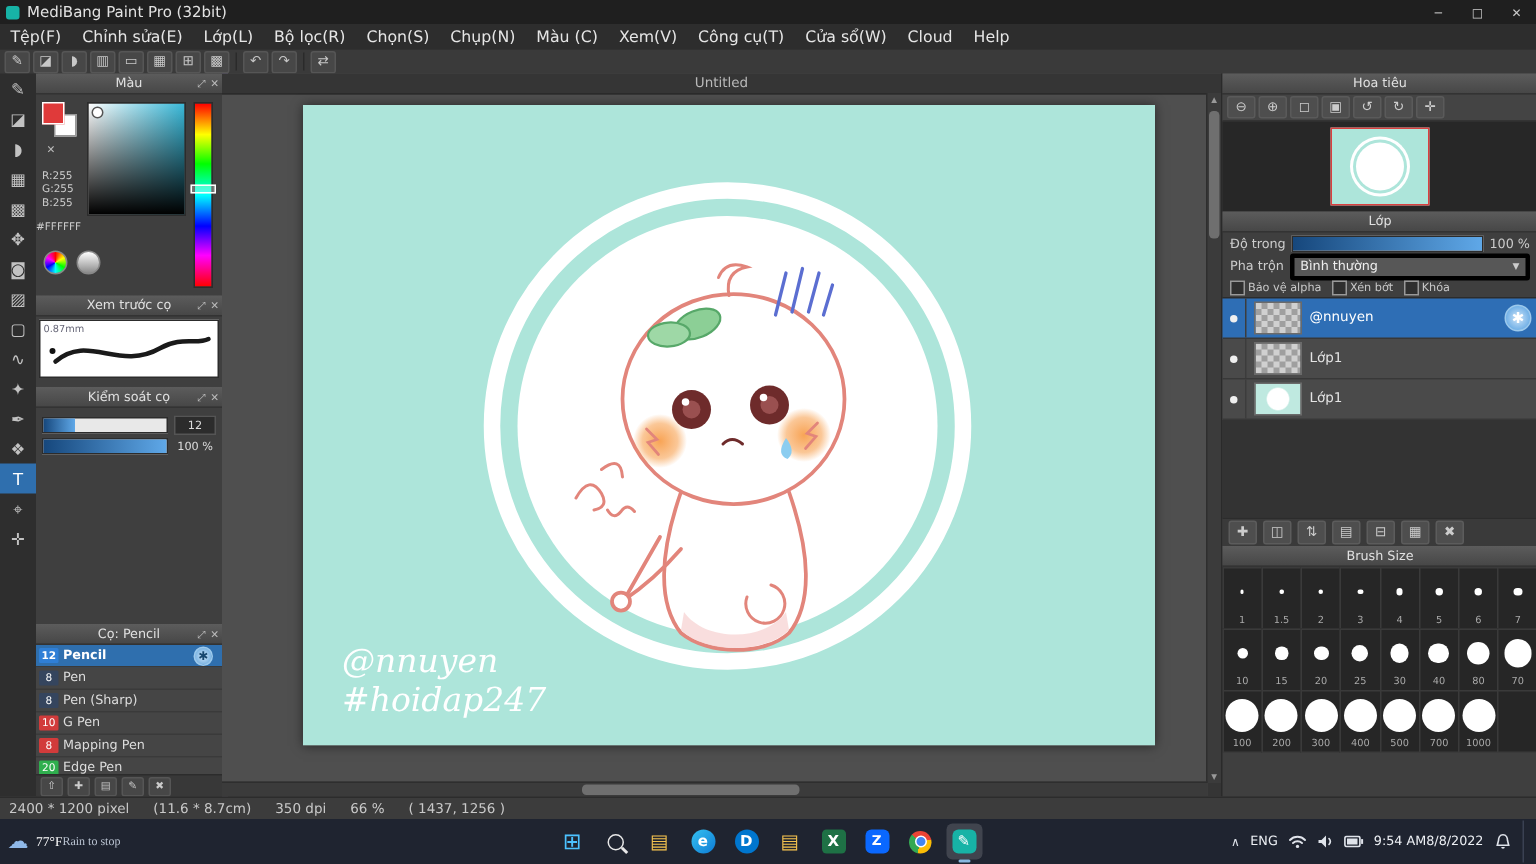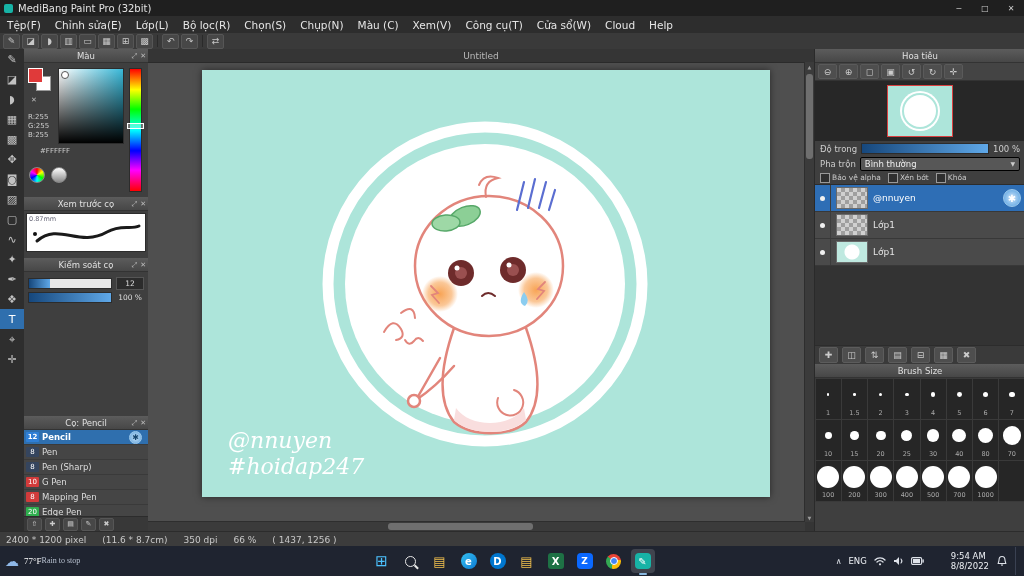--- a/index.html
+++ b/index.html
@@ -30,21 +30,21 @@
   .fg-swatch{position:absolute;left:4px;top:5px;width:13px;height:13px;background:#e03a3a;border:1px solid #fff;z-index:2;}
   .bg-swatch{position:absolute;left:12px;top:13px;width:13px;height:13px;background:#fff;border:1px solid #999;}
   .swap-x{position:absolute;left:7px;top:33px;font-size:7px;color:#bbb;}
   .sat-box{position:absolute;left:34px;top:5px;width:64px;height:74px;border:1px solid #2c2c2c;
     background:linear-gradient(to top,#000,rgba(0,0,0,0)),linear-gradient(to right,#fff,#39b9d9);}
   .sat-marker{position:absolute;left:37px;top:8px;width:6px;height:6px;border:1px solid #555;border-radius:50%;background:#fff;}
   .hue-bar{position:absolute;left:105px;top:5px;width:11px;height:122px;border:1px solid #2c2c2c;
     background:linear-gradient(#f00,#ff0 17%,#0f0 33%,#0ff 50%,#00f 67%,#f0f 83%,#f00);}
   .hue-marker{position:absolute;left:103px;top:60px;width:15px;height:4px;border:1px solid #fff;background:rgba(255,255,255,.3);}
   .rgb-lines{position:absolute;left:4px;top:50px;font-size:7px;line-height:9px;color:#ccc;}
-  .hex-line{position:absolute;left:16px;top:84px;font-size:7px;color:#ccc;}
+  .hex-line{position:absolute;left:0;top:84px;font-size:7px;color:#ccc;}
   .pal-circles{position:absolute;left:5px;top:104px;display:flex;gap:6px;}
   .pal-c{width:14px;height:14px;border-radius:50%;border:1px solid #888;}
   .pal-c.c1{background:conic-gradient(#f00,#ff0,#0f0,#0ff,#00f,#f0f,#f00);}
   .pal-c.c2{background:linear-gradient(#fff,#8a8a8a);}
   
   .preview-body{height:43px;flex:none;padding:2px;}
   .preview-box{position:relative;background:#fff;height:37px;border:1px solid #2c2c2c;}
   .preview-size{position:absolute;left:2px;top:1px;font-size:6.5px;color:#667;}
   .preview-dot{position:absolute;left:6px;top:18px;width:4px;height:4px;background:#111;border-radius:50%;}
   
@@ -80,21 +80,21 @@
   .corner{position:absolute;right:0;bottom:0;width:9px;height:9px;background:#353535;}
   
   .rightpanels{position:absolute;left:814px;top:0;width:210px;height:100%;background:#3f3f3f;border-left:1px solid #2a2a2a;display:flex;flex-direction:column;}
   .nav-tools{height:17px;flex:none;background:#444;display:flex;align-items:center;gap:2px;padding:0 3px;border-bottom:1px solid #333;}
   .nav-btn{width:17px;height:13px;background:#4e4e4e;border:1px solid #5a5a5a;border-radius:2px;color:#ccc;font-size:9px;display:flex;align-items:center;justify-content:center;}
   .nav-thumb-area{height:60px;flex:none;background:#272727;display:flex;align-items:center;justify-content:center;}
   .nav-thumb{width:64px;height:50px;background:#ade5da;border:1px solid #d94040;position:relative;}
   .nav-thumb::after{content:"";position:absolute;left:50%;top:50%;width:32px;height:32px;margin:-16px 0 0 -16px;border-radius:50%;background:#fff;box-shadow:0 0 0 2px #ade5da,0 0 0 4px #fff;}
   .layerspanel{height:223px;flex:none;display:flex;flex-direction:column;}
   .lay-row{height:15px;flex:none;display:flex;align-items:center;gap:4px;padding:0 5px;font-size:8.5px;color:#ccc;}
-  .blend-select{flex:1;height:12px;background:#575757;border:1px solid #000000;border-radius:2px;display:flex;align-items:center;padding:0 4px;font-size:8.5px;color:#eee;text-align:center;}
+  .blend-select{flex:1;height:12px;background:#575757;border:3px solid #000000;border-radius:2px;display:flex;align-items:center;padding:0 4px;font-size:8.5px;color:#eee;text-align:center;}
   .blend-arrow{margin-left:auto;font-size:6px;color:#ccc;}
   .chk-row{height:13px;flex:none;display:flex;align-items:center;gap:7px;padding:0 5px;font-size:7.5px;color:#c8c8c8;}
   .chk{display:flex;align-items:center;}
   .chk .box{width:8px;height:8px;border:1px solid #999;background:#2f2f2f;margin-right:2px;flex:none;}
   .layer-list{flex:none;background:#333;border-top:1px solid #2c2c2c;}
   .layer-row{height:26px;display:flex;align-items:center;background:#4a4a4a;border-bottom:1px solid #383838;font-size:9px;color:#e4e4e4;}
   .layer-row.sel{background:#2e6eb5;color:#fff;}
   .eye-col{width:15px;height:100%;display:flex;align-items:center;justify-content:center;border-right:1px solid #3c3c3c;flex:none;}
   .eye-dot{width:5px;height:5px;background:#f0f0f0;border-radius:50%;}
   .layer-thumb{width:30px;height:20px;margin:0 5px;border:1px solid #6a6a6a;background:#fff;flex:none;}
@@ -132,21 +132,21 @@
   .i-edge .glyph{width:16px;height:16px;border-radius:50%;background:linear-gradient(135deg,#35c1f1,#0d7bd4);color:#fff;font-size:10px;font-weight:bold;}
   .i-dell .glyph{width:16px;height:16px;border-radius:50%;background:#0076ce;color:#fff;font-size:10px;font-weight:bold;}
   .i-excel .glyph{width:16px;height:16px;border-radius:3px;background:#1e7145;color:#fff;font-size:10px;font-weight:bold;}
   .i-zalo .glyph{width:16px;height:16px;border-radius:4px;background:#0a68ff;color:#fff;font-size:9px;font-weight:bold;}
   .i-chrome .glyph{width:15px;height:15px;border-radius:50%;background:conic-gradient(from -45deg,#ea4335 0 120deg,#fbbc05 0 240deg,#34a853 0 360deg);position:relative;font-size:0;}
   .i-chrome .glyph::after{content:"";position:absolute;inset:3.5px;background:#4285f4;border:1.5px solid #fff;border-radius:50%;}
   .i-medibang .glyph{width:16px;height:16px;border-radius:4px;background:#17b3a6;color:#fff;font-size:10px;}
   .tray{position:absolute;right:5px;display:flex;align-items:center;gap:7px;}
   .chev{font-size:8px;color:#dfe3ea;}
   .lang{font-size:8.5px;color:#eef1f5;}
-  .clock{display:flex;flex-direction:column;align-items:flex-start;line-height:10px;margin-left:20px;}
+  .clock{display:flex;align-items:flex-end;line-height:10px;}
   .t-time,.t-date{font-size:8.5px;color:#eef1f5;}
   .desk-sliver{width:3px;height:28px;border-left:1px solid #3a4152;}
 </style>
 </head>
 <body>
 
 <div class="screen">
 
   <div class="titlebar">
     <span class="app-ico"></span>
@@ -459,20 +459,23 @@
             <span class="nav-btn">↺</span>
             <span class="nav-btn">↻</span>
             <span class="nav-btn">✛</span>
           </div>
         <div class="nav-thumb-area">
           <div class="nav-thumb"></div>
         </div>
       </div>
 
       <div class="layerspanel">
+        <div class="panel-head">
+            <span>Lớp</span>
+          </div>
         <div class="lay-row">
           <span>Độ trong</span>
           <div class="slider">
               <div class="fill w100"></div>
             </div>
           <span>100 %</span>
         </div>
         <div class="lay-row">
           <span>Pha trộn</span>
           <div class="blend-select">

